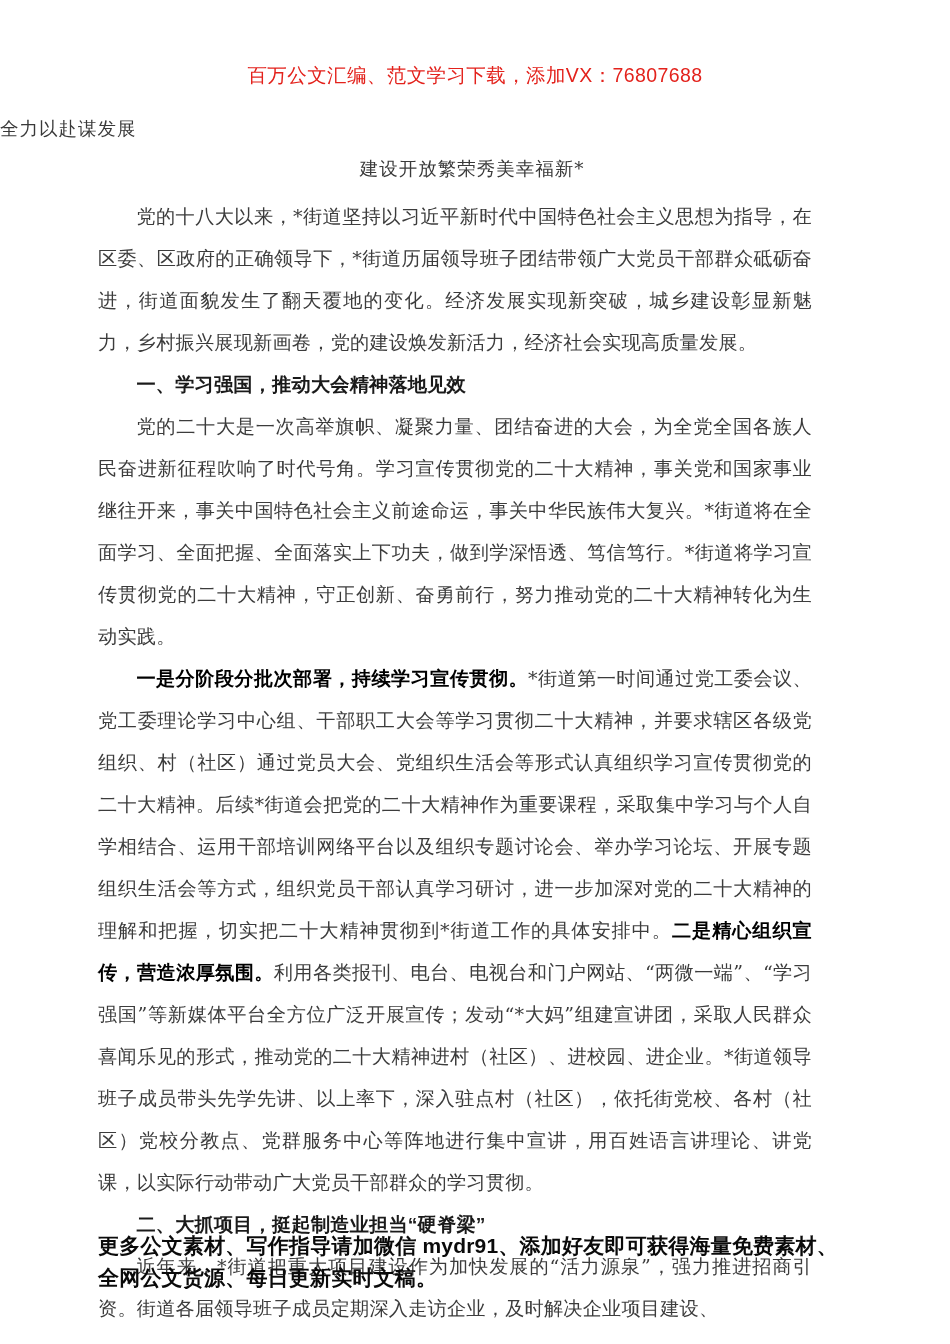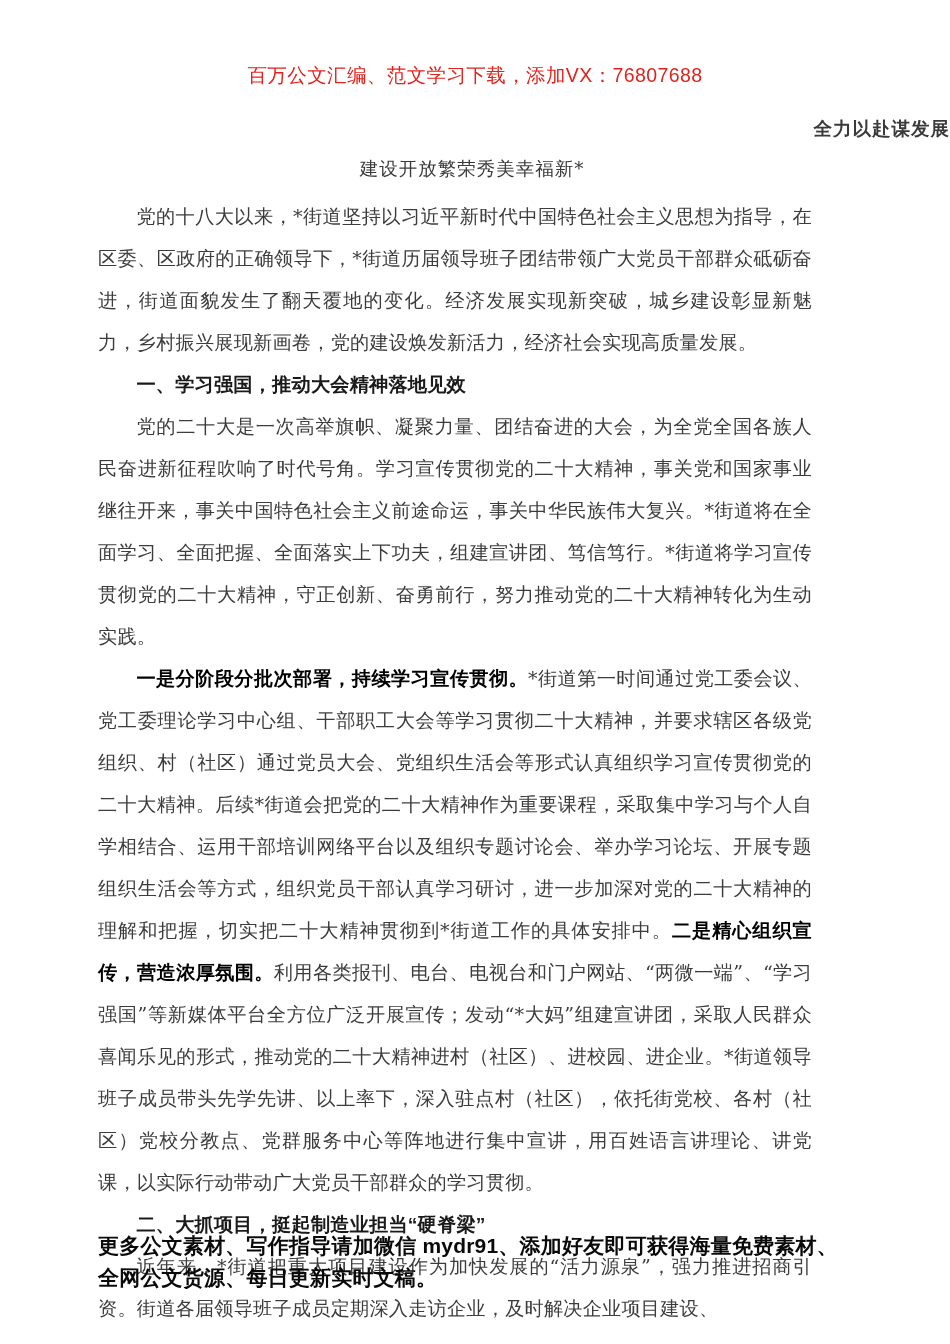--- a/index.html
+++ b/index.html
@@ -39,23 +39,23 @@
     letter-spacing: 0.4px;
     white-space: nowrap;
   }
 
   
   .doc-title-1 {
     position: absolute;
     top: 116px;
     left: 0;
     width: 950px;
-    text-align: right;
+    text-align: left;
     font-size: 18.5px;
-    font-weight: 700;
+    font-weight: 400;
     color: #3a3a3a;
     letter-spacing: 1px;
   }
   .doc-title-2 {
     position: absolute;
     top: 156px;
     left: 0;
     width: 944px;
     text-align: center;
     font-size: 18.5px;
@@ -124,21 +124,21 @@
 
   <div class="promo-banner" style="color: rgb(227, 34, 28);">百万公文汇编、范文学习下载，添加VX：76807688</div>
 
   <div class="doc-title-1">全力以赴谋发展</div>
 
   <div class="doc-title-2">建设开放繁荣秀美幸福新*</div>
 
   <div class="body-col" id="body-col">
       <p class="para">党的十八大以来，*街道坚持以习近平新时代中国特色社会主义思想为指导，在区委、区政府的正确领导下，*街道历届领导班子团结带领广大党员干部群众砥砺奋进，街道面貌发生了翻天覆地的变化。经济发展实现新突破，城乡建设彰显新魅力，乡村振兴展现新画卷，党的建设焕发新活力，经济社会实现高质量发展。</p>
       <h2 class="section-heading">一、学习强国，推动大会精神落地见效</h2>
-      <p class="para">党的二十大是一次高举旗帜、凝聚力量、团结奋进的大会，为全党全国各族人民奋进新征程吹响了时代号角。学习宣传贯彻党的二十大精神，事关党和国家事业继往开来，事关中国特色社会主义前途命运，事关中华民族伟大复兴。*街道将在全面学习、全面把握、全面落实上下功夫，组建宣讲团、笃信笃行。*街道将学习宣传贯彻党的二十大精神，守正创新、奋勇前行，努力推动党的二十大精神转化为生动实践。</p>
+      <p class="para">党的二十大是一次高举旗帜、凝聚力量、团结奋进的大会，为全党全国各族人民奋进新征程吹响了时代号角。学习宣传贯彻党的二十大精神，事关党和国家事业继往开来，事关中国特色社会主义前途命运，事关中华民族伟大复兴。*街道将在全面学习、全面把握、全面落实上下功夫，做到学深悟透、笃信笃行。*街道将学习宣传贯彻党的二十大精神，守正创新、奋勇前行，努力推动党的二十大精神转化为生动实践。</p>
       <p class="para"><span class="lead-bold">一是分阶段分批次部署，持续学习宣传贯彻。</span><span>*街道第一时间通过党工委会议、党工委理论学习中心组、干部职工大会等学习贯彻二十大精神，并要求辖区各级党组织、村（社区）通过党员大会、党组织生活会等形式认真组织学习宣传贯彻党的二十大精神。后续*街道会把党的二十大精神作为重要课程，采取集中学习与个人自学相结合、运用干部培训网络平台以及组织专题讨论会、举办学习论坛、开展专题组织生活会等方式，组织党员干部认真学习研讨，进一步加深对党的二十大精神的理解和把握，切实把二十大精神贯彻到*街道工作的具体安排中。</span><span class="lead-bold">二是精心组织宣传，营造浓厚氛围。</span><span>利用各类报刊、电台、电视台和门户网站、“两微一端”、“学习强国”等新媒体平台全方位广泛开展宣传；发动“*大妈”组建宣讲团，采取人民群众喜闻乐见的形式，推动党的二十大精神进村（社区）、进校园、进企业。*街道领导班子成员带头先学先讲、以上率下，深入驻点村（社区），依托街党校、各村（社区）党校分教点、党群服务中心等阵地进行集中宣讲，用百姓语言讲理论、讲党课，以实际行动带动广大党员干部群众的学习贯彻。</span></p>
       <h2 class="section-heading">二、大抓项目，挺起制造业担当“硬脊梁”</h2>
       <p class="para">近年来，*街道把重大项目建设作为加快发展的“活力源泉”，强力推进招商引资。街道各届领导班子成员定期深入走访企业，及时解决企业项目建设、</p>
     </div>
 
   <div class="footer-promo">更多公文素材、写作指导请加微信 mydr91、添加好友即可获得海量免费素材、全网公文货源、每日更新实时文稿。</div>
 
 </div>
 
 </body></html>

